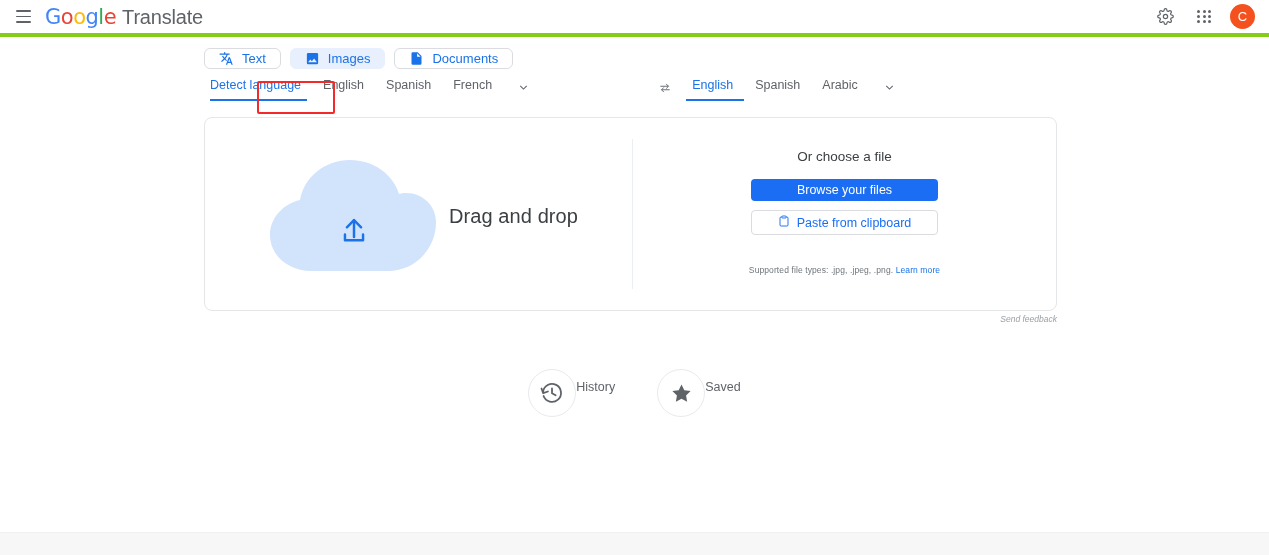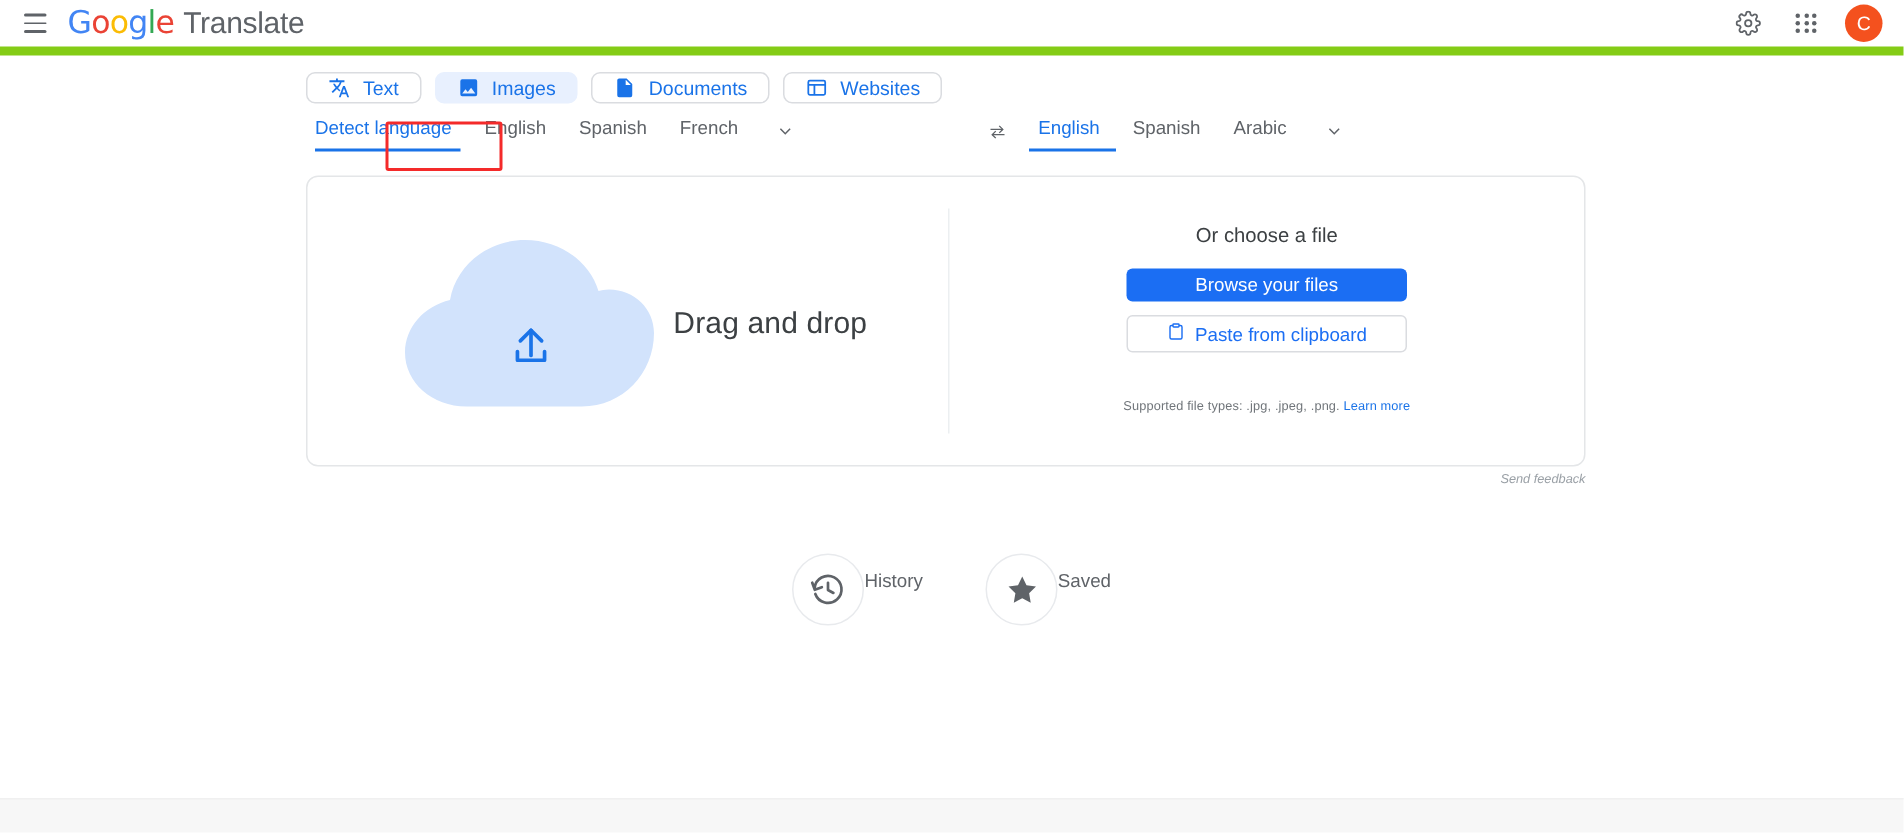--- a/index.html
+++ b/index.html
@@ -13,21 +13,21 @@
     overflow: hidden;
     position: relative;
   }
 
   
   .header {
     height: 37px;
     display: flex;
     align-items: center;
     padding: 0 14px 0 10px;
-    border-bottom: 6px solid #84cc16;
+    border-bottom: 4px solid #84cc16;
     position: relative;
   }
   .hamburger {
     width: 26px; height: 26px;
     display: flex; flex-direction: column;
     justify-content: center; align-items: center;
     gap: 4px;
     cursor: pointer;
     margin-right: 9px;
   }
@@ -389,30 +389,20 @@
 
   <div class="tab">
     <span>
       <svg width="15" height="15" viewBox="0 0 24 24" fill="#1a73e8">
         <path d="M14 2H6a2 2 0 0 0-2 2v16a2 2 0 0 0 2 2h12a2 2 0 0 0 2-2V8l-6-6zm-1 7V3.5L18.5 9H13z"></path>
       </svg>
     </span>
     <span>Documents</span>
   </div>
 
-  <div class="tab">
-    <span>
-      <svg width="15" height="15" viewBox="0 0 24 24" fill="none" stroke="#1a73e8" stroke-width="1.9">
-        <rect x="3" y="4.5" width="18" height="15" rx="1.6"></rect>
-        <line x1="3" y1="9" x2="21" y2="9"></line>
-        <line x1="9.5" y1="9" x2="9.5" y2="19.5"></line>
-      </svg>
-    </span>
-    <span>Websites</span>
-  </div>
 
   <div class="annotation-box"></div>
 </div>
 
 <div class="lang-bar">
   <div class="lang-group src">
     <div class="lang active">Detect language</div>
     <div class="lang">English</div>
     <div class="lang">Spanish</div>
     <div class="lang">French</div>

